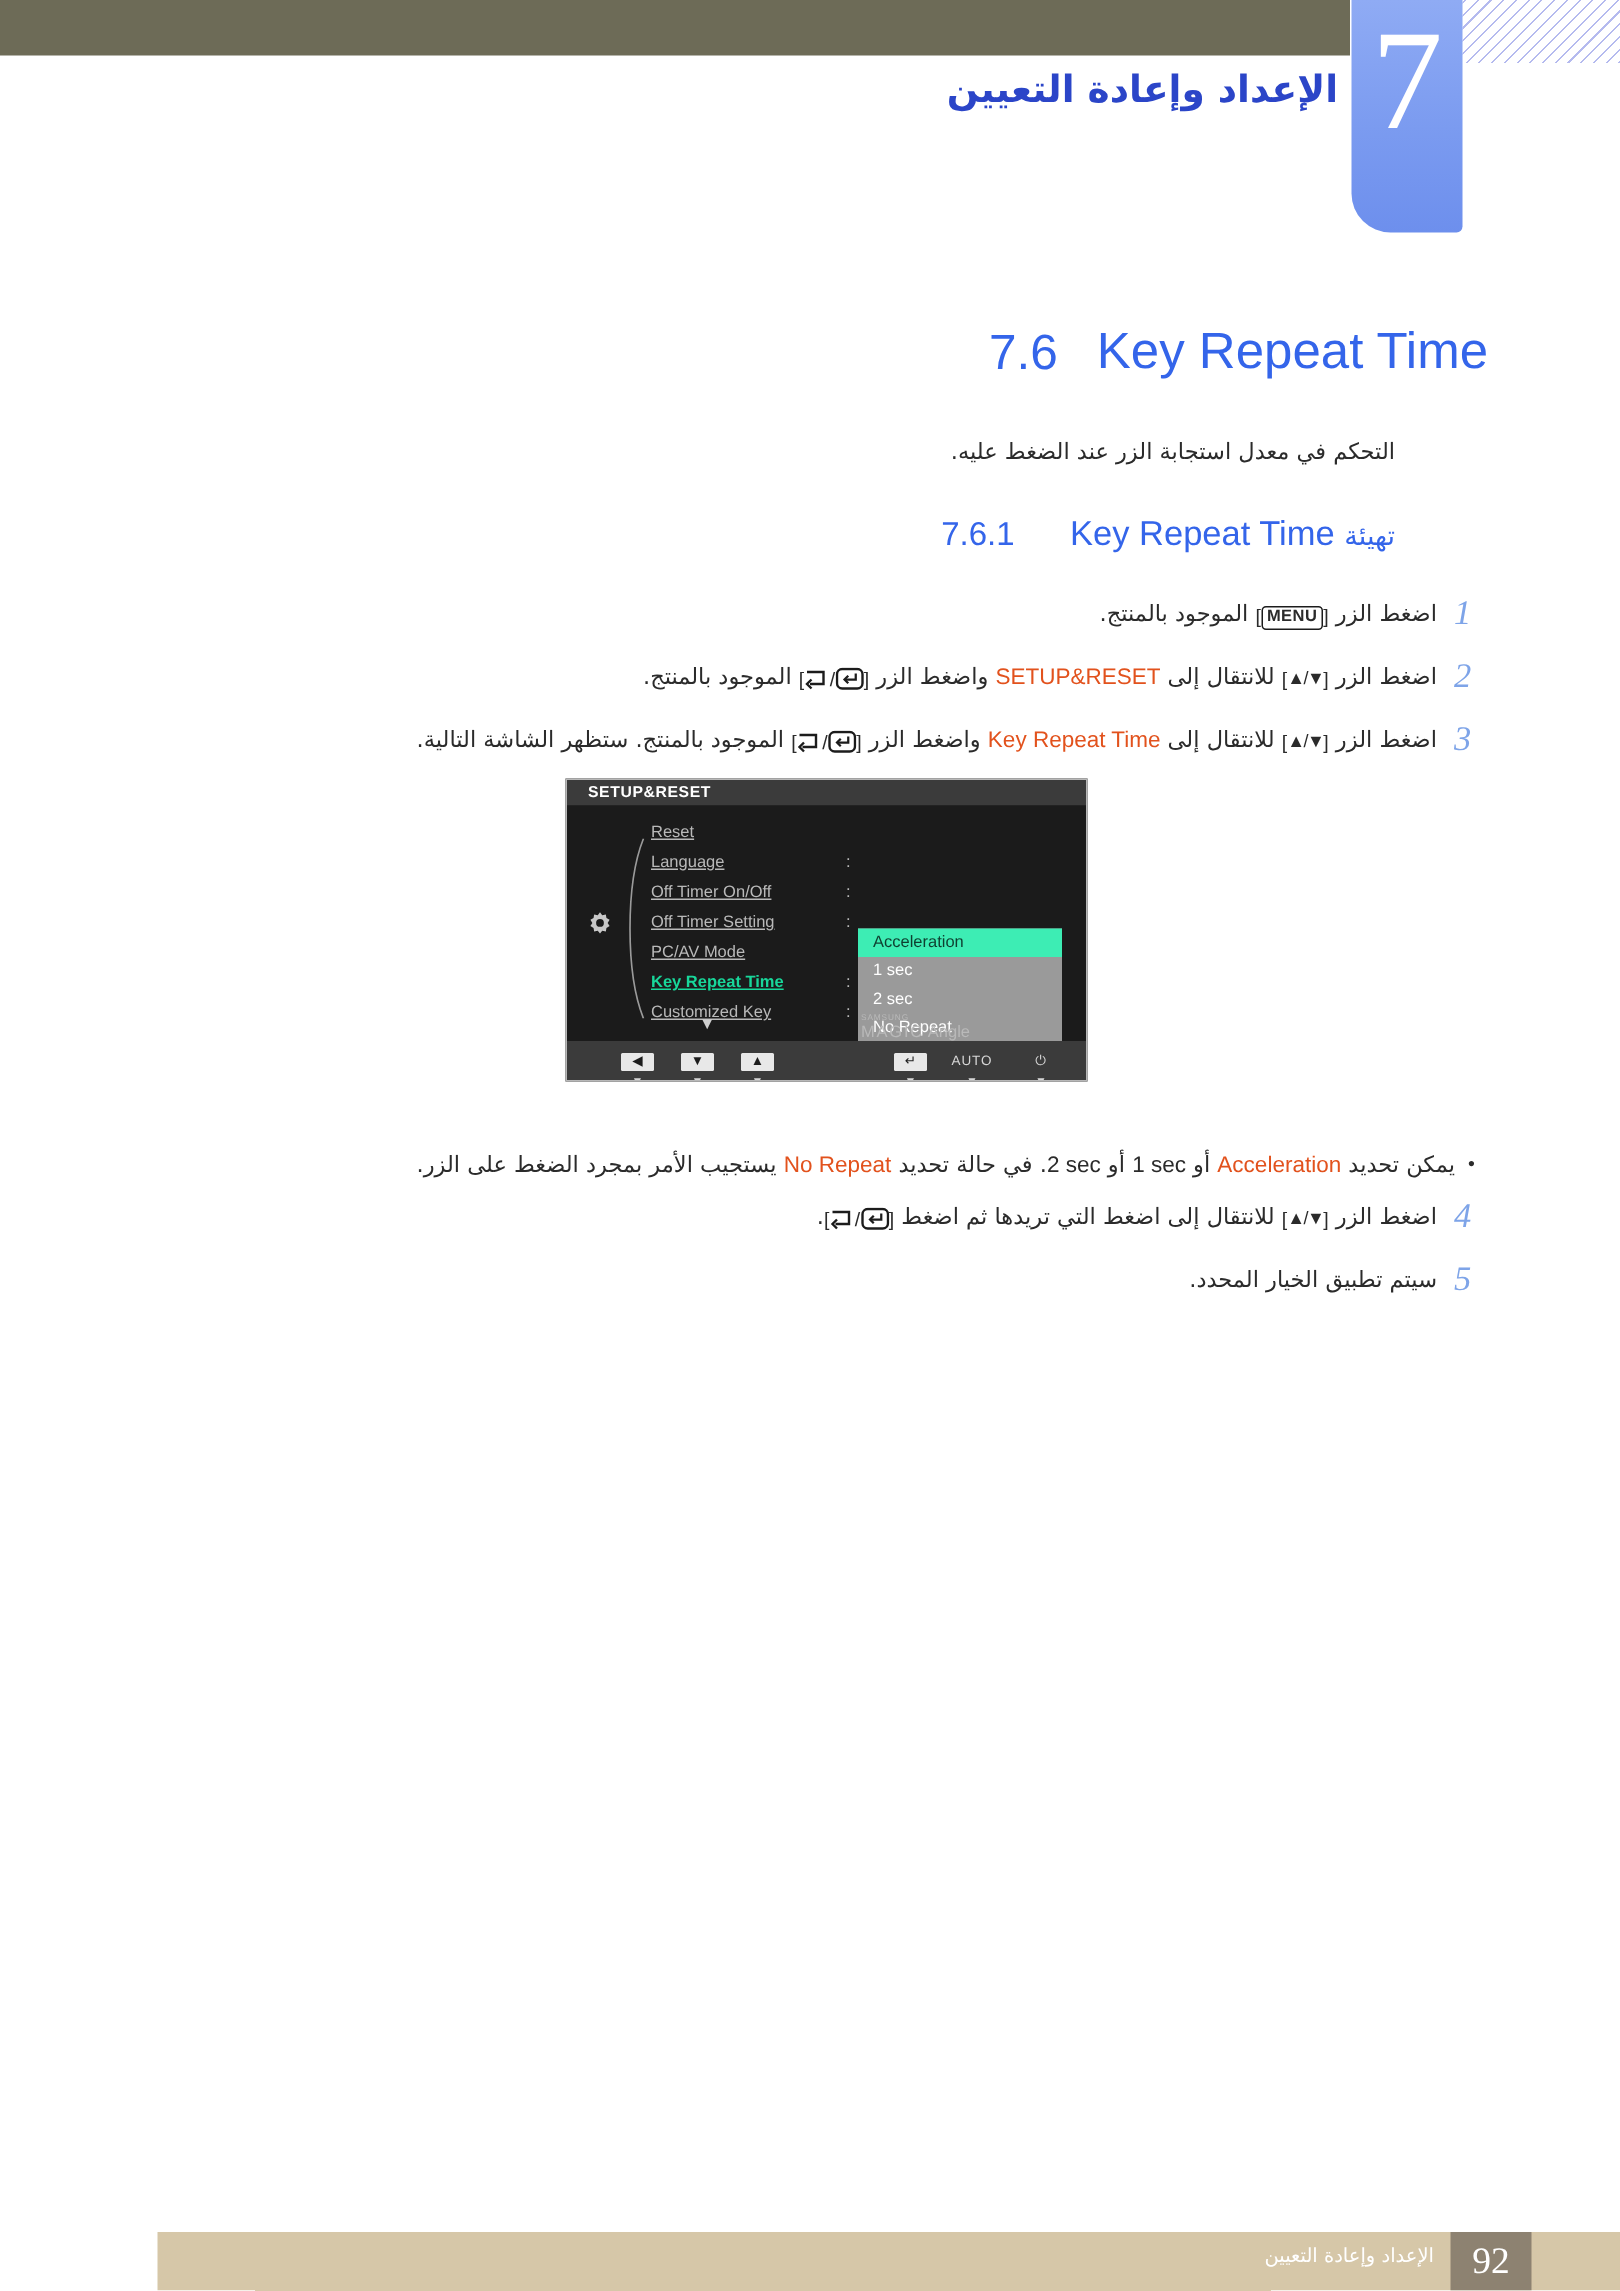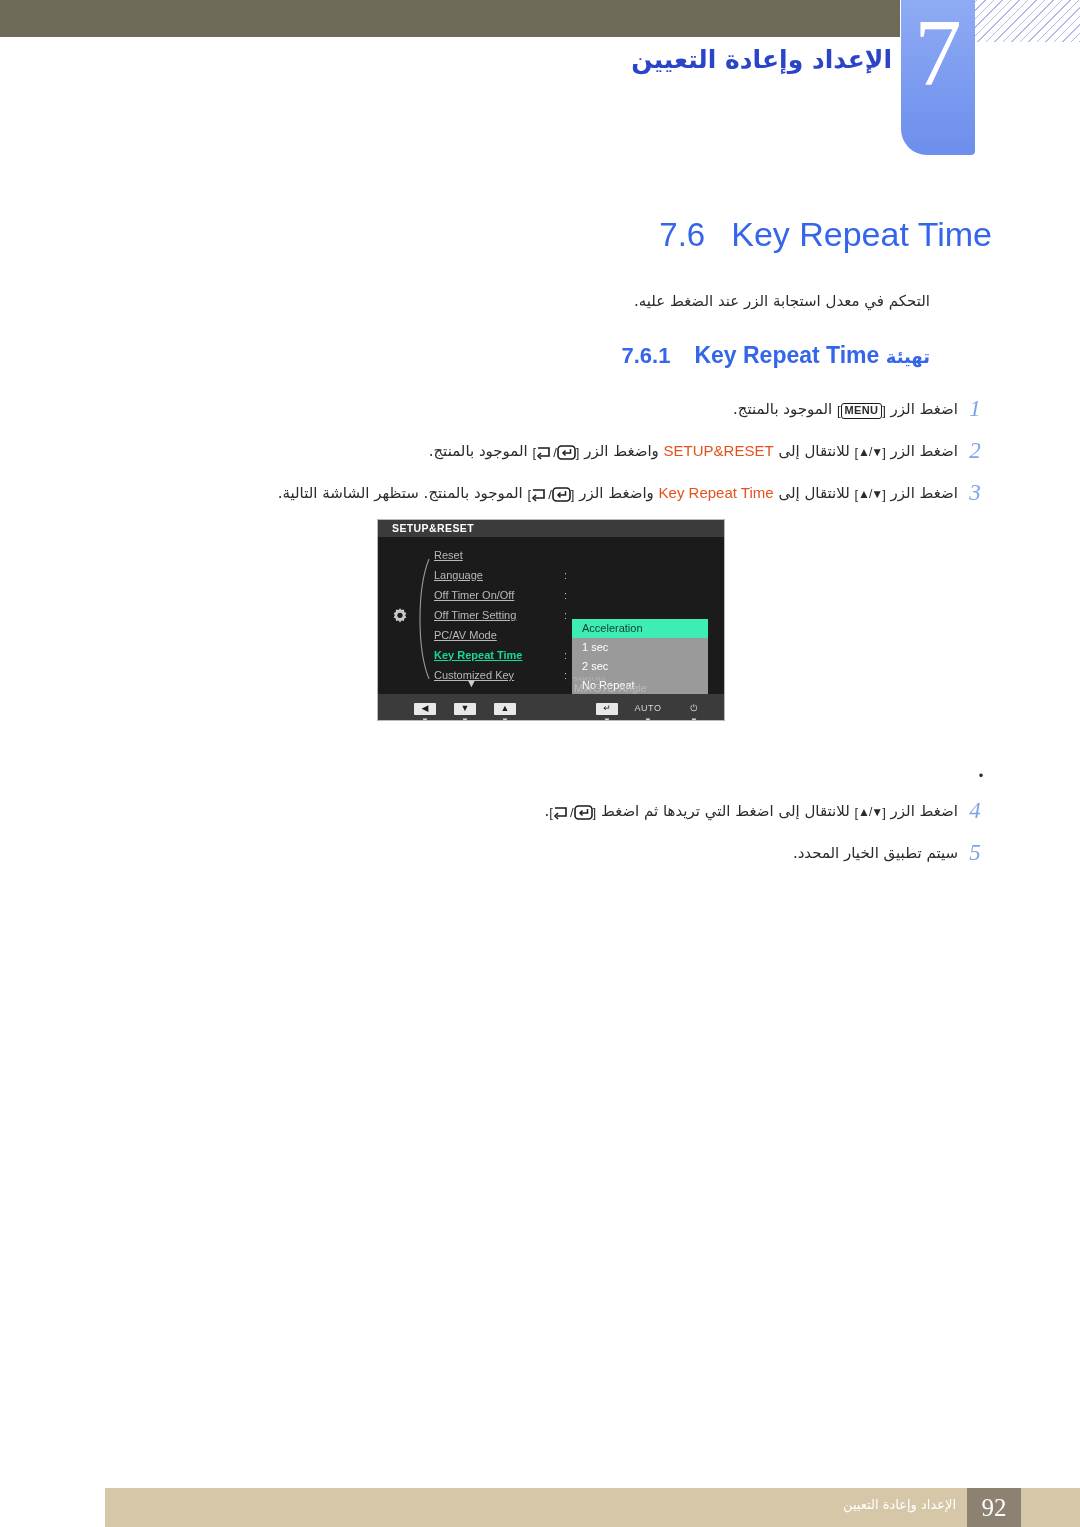--- a/index.html
+++ b/index.html
@@ -101,24 +101,23 @@
     white-space: nowrap;
   }
 
   .subsec-title {
     position: absolute;
     right: 150px;
     top: 342px;
     display: flex;
     flex-direction: row;
     align-items: baseline;
-    gap: 24px;
+    gap: 37px;
     color: #3465ea;
     white-space: nowrap;
-    font-weight: bold;
   }
   .subsec-title .num { font-size: 22px; }
   .subsec-title .label {
     font-size: 23px;
     direction: rtl;
     text-align: center;
   }
   .subsec-title .label .ar {
     font-family: "DejaVu Sans", sans-serif;
     font-size: 18px;
@@ -537,20 +536,21 @@
     <div class="osd-btn" style="left:76px;"><span class="cap">▼</span><span class="tick">▼</span></div>
     <div class="osd-btn" style="left:116px;"><span class="cap">▲</span><span class="tick">▼</span></div>
     <div class="osd-btn" style="left:218px;"><span class="cap">↵</span><span class="tick">▼</span></div>
     <div class="osd-btn" style="left:256px;"><span class="capt">AUTO</span><span class="tick">▼</span></div>
     <div class="osd-btn" style="left:302px;"><span class="capt">⏻</span><span class="tick">▼</span></div>
   </div>
 </div>
 
 <div class="bullet-row">
   <div class="bullet-dot">•</div>
+  <div class="bullet-text"><span>يمكن تحديد </span><span class="orange">Acceleration</span><span> أو </span><span class="en">1 sec</span><span> أو </span><span class="en">2 sec</span><span>. في حالة تحديد </span><span class="orange">No Repeat</span><span> يستجيب الأمر بمجرد الضغط على الزر.</span></div>
 </div>
 
 <div class="steps2">
 
   <div class="step">
     <div class="step-num">4</div>
     <div class="step-text"><span>اضغط الزر </span><span class="keychip">[<span class="arrowpair">▲/▼</span>]</span><span> للانتقال إلى اضغط التي تريدها ثم اضغط </span><span class="keychip">[<svg class="icon-svg" width="17" height="14" viewBox="0 0 17 14">
             <path d="M2 2 h11 v8 h-9" fill="none" stroke="#1c1c1c" stroke-width="1.6"></path>
             <path d="M5 7 l-3 3 l3 3" fill="none" stroke="#1c1c1c" stroke-width="1.6"></path>
           </svg>/<svg class="icon-svg" width="19" height="15" viewBox="0 0 19 15">

